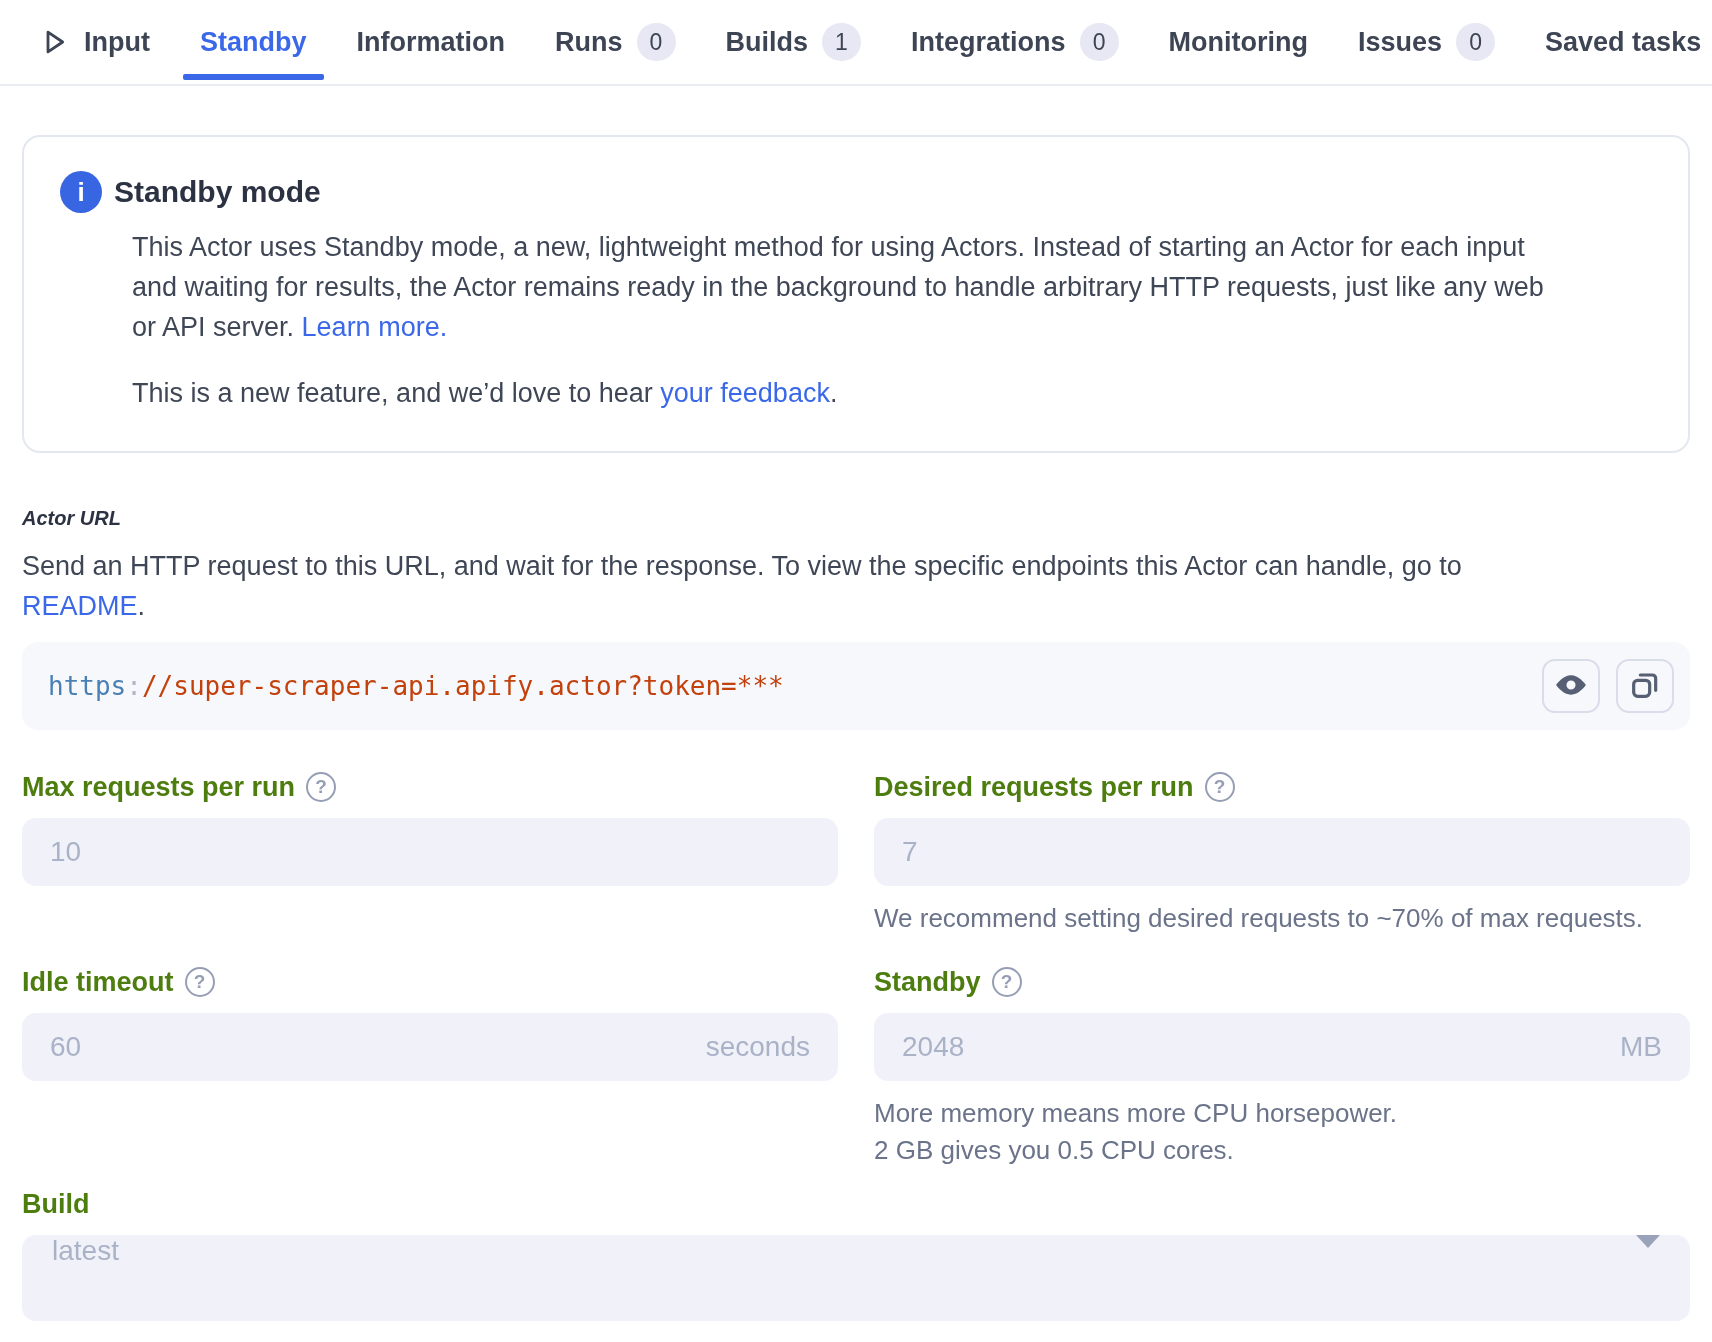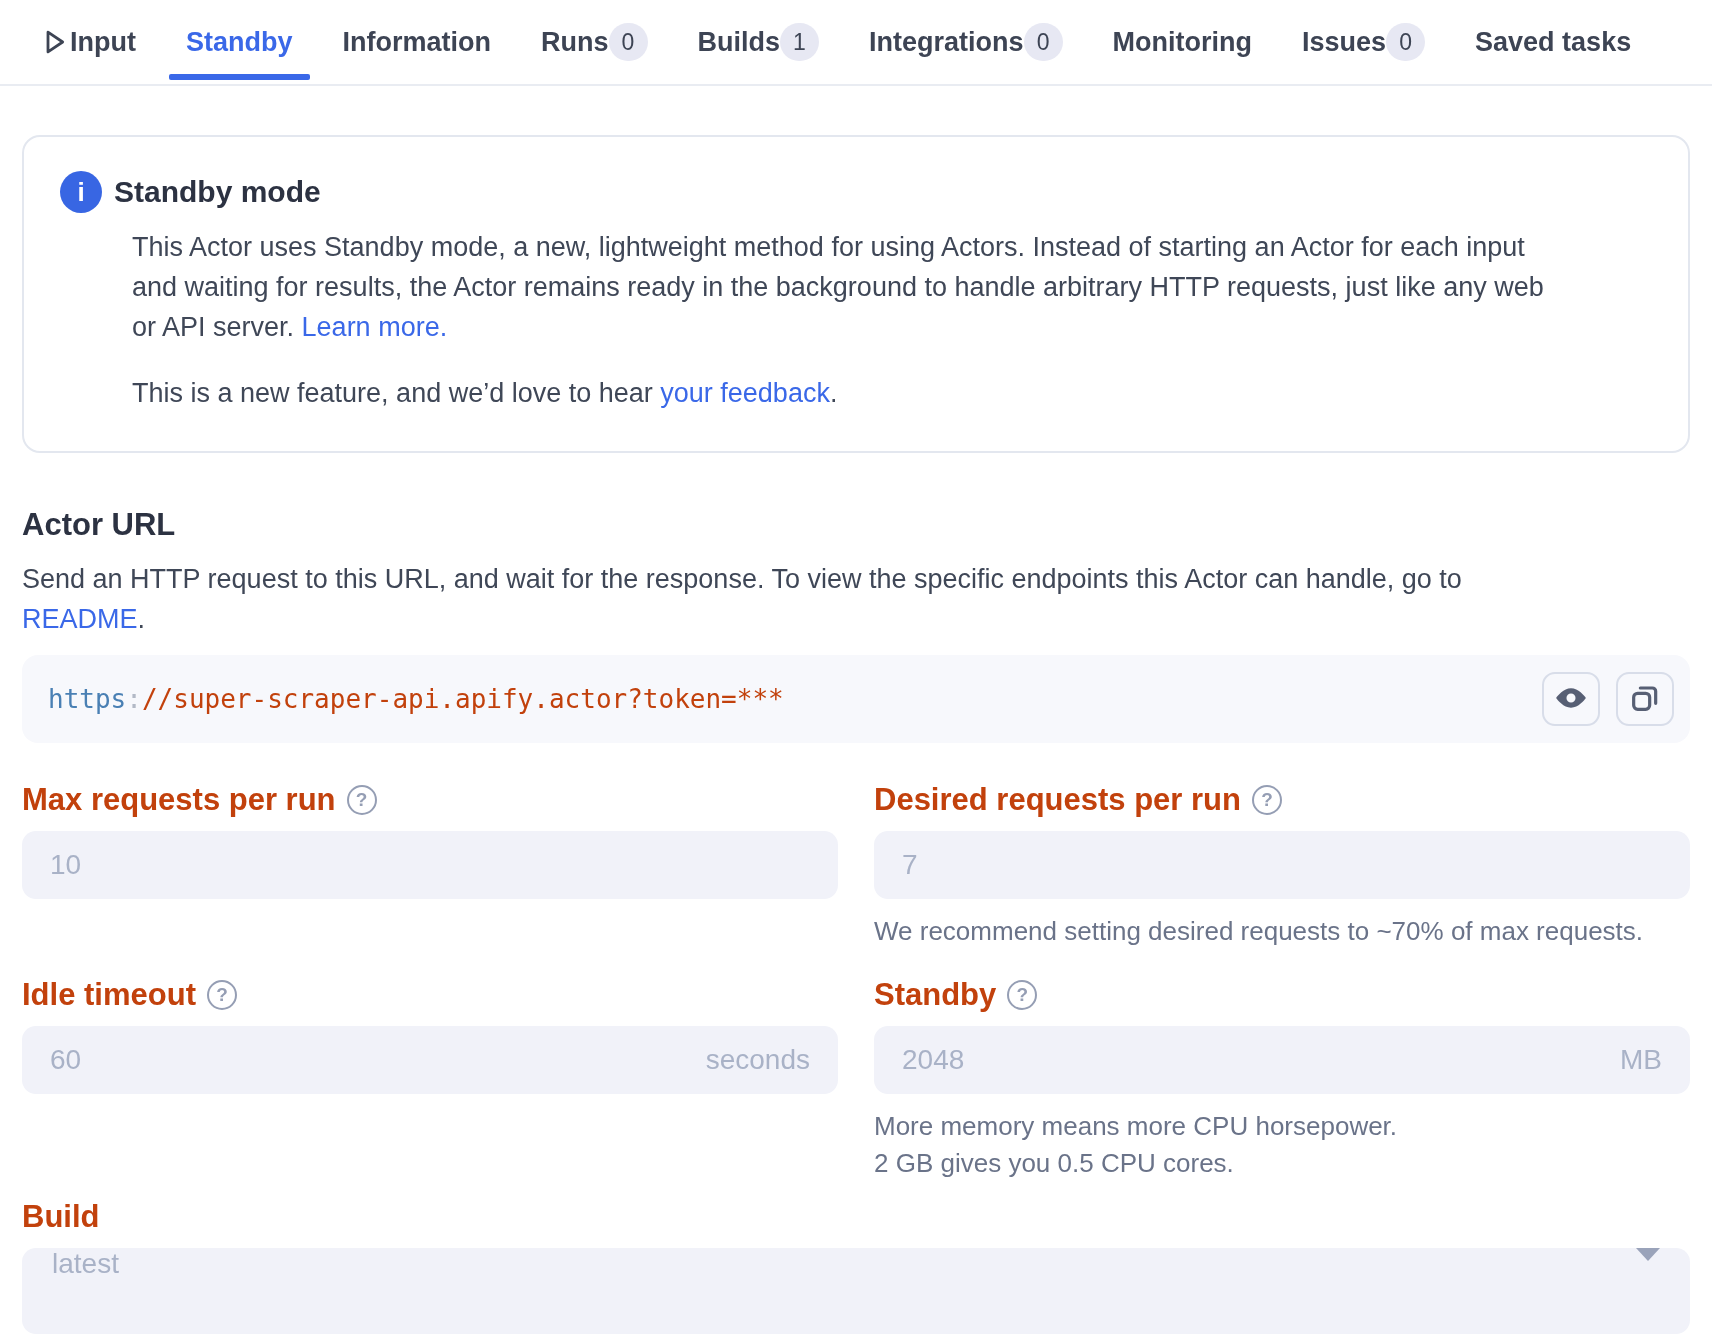--- a/index.html
+++ b/index.html
@@ -3,21 +3,21 @@
 <meta charset="utf-8">
 <style>
   * { box-sizing: border-box; margin: 0; padding: 0; }
   html,body { background:#ffffff; }
   body { font-family: "Liberation Sans", sans-serif; }
   .page { position:relative; width:1712px; height:1342px; background:#fff; overflow:hidden; }
 
   
   .tabbar { height:86px; display:flex; align-items:center; gap:50px;
             padding:0 20px 0 38px; border-bottom:2px solid #e9ecf2; }
-  .tab { position:relative; display:flex; align-items:center; height:72px;
+  .tab { position:relative; display:flex; align-items:center; gap:14px; height:72px;
          font-size:27px; font-weight:600; color:#3d4454; cursor:pointer; white-space:nowrap; }
   .tab.active { color:#3a68e8; }
   .tab.active .underline { position:absolute; left:-17px; right:-17px; bottom:-2px;
          height:6px; background:#3a68e8; border-radius:2px; }
   .play-icon { display:inline-flex; }
   .badge { background:#e7e8f3; color:#3d4454; font-size:23px; font-weight:500;
            min-width:39px; height:38px; padding:0 10px; border-radius:999px;
            display:inline-flex; align-items:center; justify-content:center; }
 
   
@@ -27,38 +27,38 @@
   .info-icon { width:42px; height:42px; border-radius:50%; background:#3866e3; color:#fff;
                font-size:26px; font-weight:700; font-style:normal;
                display:inline-flex; align-items:center; justify-content:center; }
   .notice-title { font-size:30px; font-weight:700; color:#2c3242; }
   .notice-body { margin:14px 0 0 72px; font-size:27px; line-height:40px; color:#3f4757;
                  max-width:1430px; }
   .notice-body + .notice-body { margin-top:26px; }
   a, .link { color:#3a68e8; text-decoration:none; cursor:pointer; }
 
   
-  .section-title { margin:54px 22px 0; font-size:31px; font-weight:700; color:#2c3242; }
+  .section-title { margin:54px 22px 0; font-size:20px; font-weight:700; color:#2c3242;font-style:italic; }
   .desc { margin:16px 22px 0; font-size:27px; line-height:40px; color:#3f4757; max-width:1470px; }
   .urlbox { margin:16px 22px 0; height:88px; background:#f7f8fc; border-radius:16px;
             display:flex; align-items:center; padding:0 16px 0 26px; }
   .url { font-family:"DejaVu Sans Mono", monospace; font-size:26px; flex:1; white-space:nowrap; }
   .url .scheme { color:#4a80b4;text-align:right; }
   .url .colon  { color:#b2b9c6; }
   .url .rest   { color:#c2410c; }
   .urlbtns { display:flex; gap:16px; }
   .icon-btn { width:58px; height:54px; border:2px solid #d8dde9; border-radius:13px;
               background:transparent; display:flex; align-items:center; justify-content:center;
               cursor:pointer; }
 
   
   .grid { display:grid; grid-template-columns:1fr 1fr; column-gap:36px; row-gap:28px;
           margin:40px 22px 0; align-items:start; }
   .label-row { display:flex; align-items:center; gap:11px; height:34px; }
-  .label { font-size:31px; font-weight:600; color:#c2410c; }
+  .label { font-size:27px; font-weight:600; color:#4d7c0f; }
   .help-icon { width:30px; height:30px; border:2.5px solid #959eb4; border-radius:50%;
                color:#959eb4; font-size:19px; font-weight:700;
                display:inline-flex; align-items:center; justify-content:center; cursor:pointer; }
   .input { margin-top:14px; height:68px; background:#f1f2f9; border-radius:14px;
            display:flex; align-items:center; justify-content:space-between;
            padding:0 28px; font-size:28px; color:#a9b2c7; }
   .hint { margin-top:14px; font-size:26px; line-height:37px; color:#6a7389; }
 
   .build-field { margin:18px 22px 0; }
   .select { margin-top:14px; height:86px; background:#f1f2f9; border-radius:14px;

